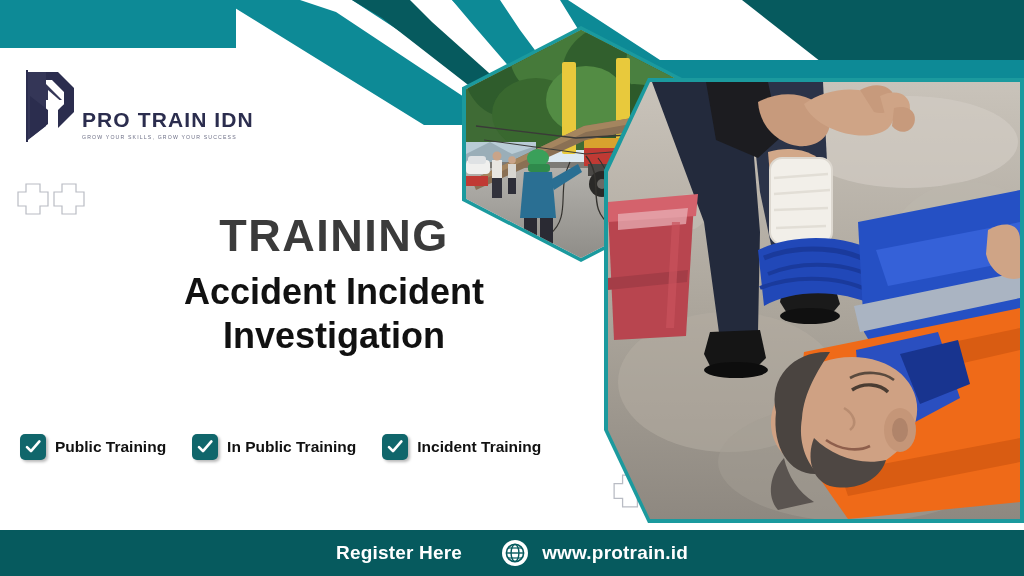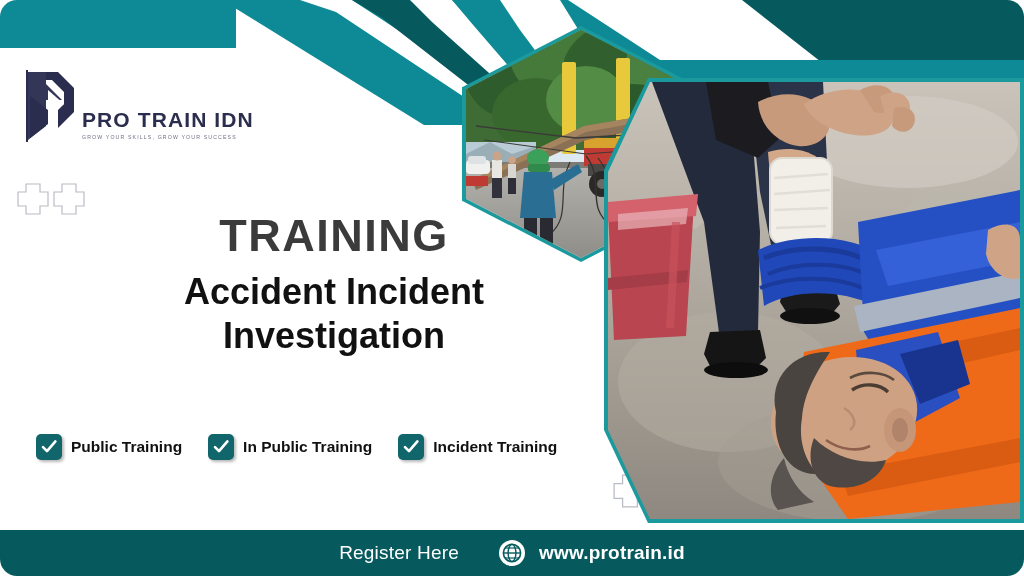--- a/index.html
+++ b/index.html
@@ -9,21 +9,20 @@
   }
   body {
     font-family: "Liberation Sans", sans-serif;
   }
   #poster {
     position: relative;
     width: 1024px;
     height: 576px;
     overflow: hidden;
     background: #ffffff;
-    border-radius: 17px;
   }
 
   
   .band-layer {
     position: absolute;
     inset: 0;
     pointer-events: none;
   }
   .band {
     position: absolute;
@@ -101,21 +100,21 @@
     line-height: 1.22;
     margin: 12px 0 0 0;
     max-width: 420px;
     margin-left: auto;
     margin-right: auto;
   }
 
   
   .features {
     position: absolute;
-    left: 36px;
+    left: 20px;
     top: 434px;
     display: flex;
     align-items: center;
     gap: 26px;
   }
   .feature {
     display: flex;
     align-items: center;
     gap: 9px;
   }
@@ -190,21 +189,21 @@
     width: 1024px;
     height: 46px;
     background: #065a5e;
     display: flex;
     align-items: center;
     justify-content: center;
     gap: 40px;
   }
   .footer-cta {
     font-family: "Liberation Sans", sans-serif;
-    font-weight: normal;
+    font-weight: bold;
     font-size: 19px;
     color: #ffffff;
     letter-spacing: 0.2px;
   }
   .footer-site {
     display: flex;
     align-items: center;
     gap: 14px;
   }
   .globe-icon { display: block; flex: 0 0 auto; }

